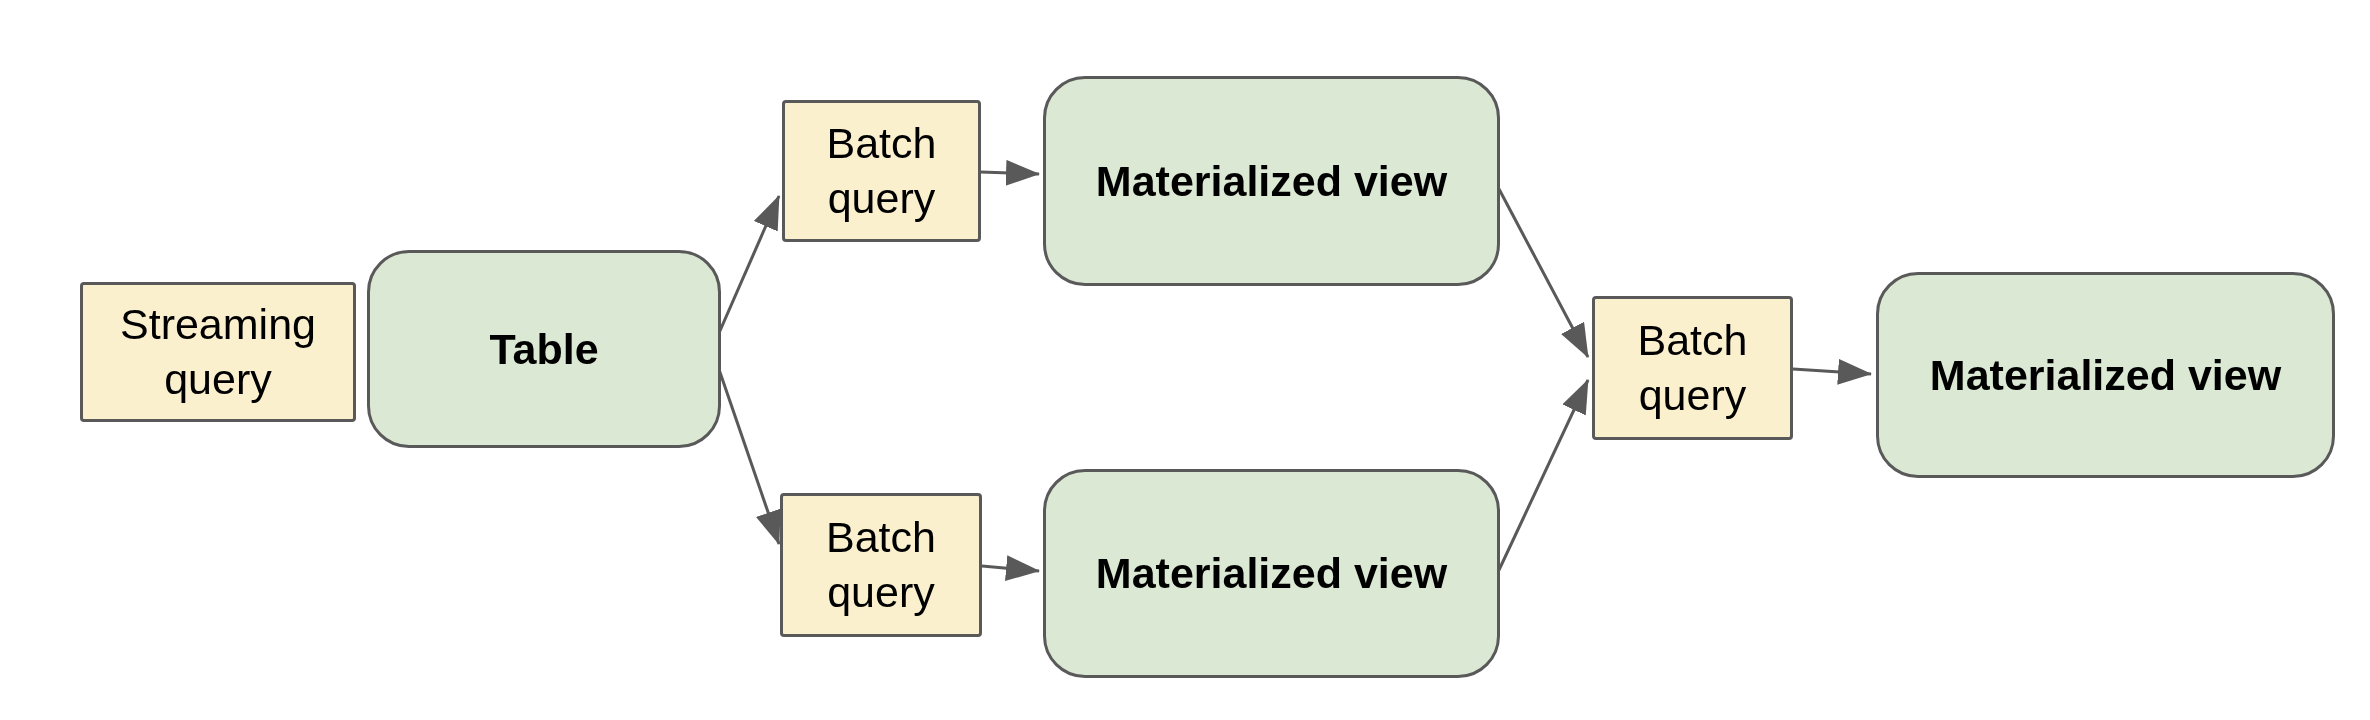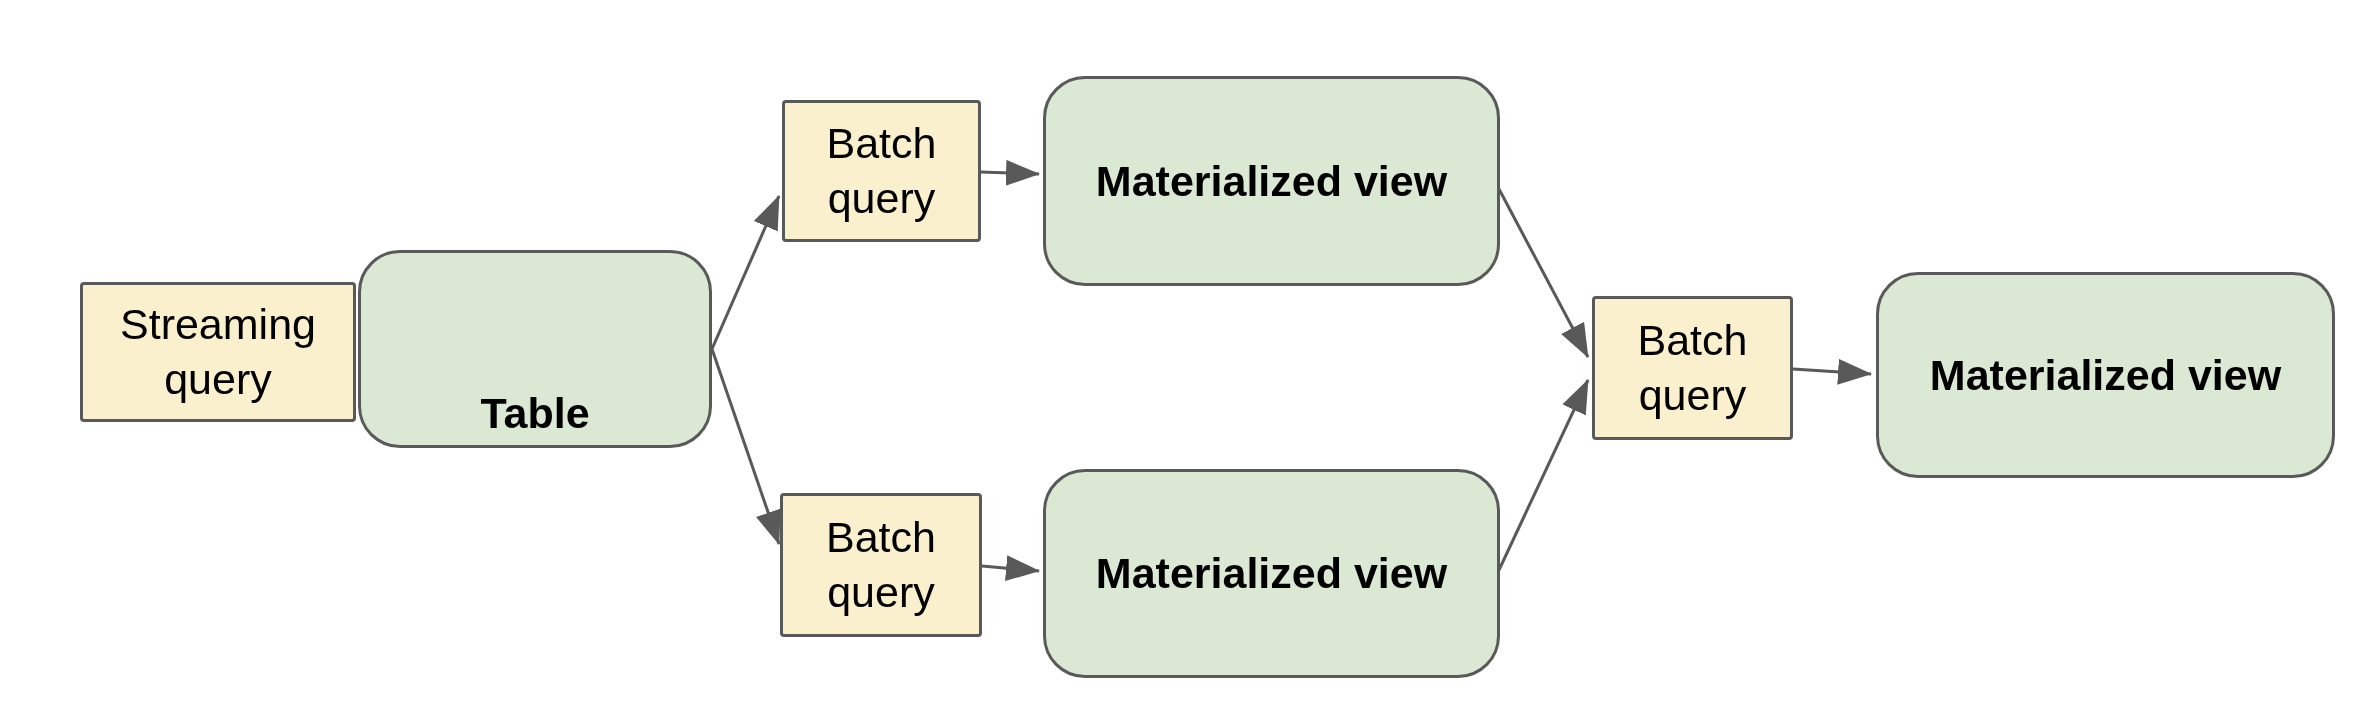--- a/index.html
+++ b/index.html
@@ -38,21 +38,21 @@
     border: 3px solid var(--line_gray);
     color: var(--text);
     font-size: 43px;
     line-height: 1.27;
     padding: 4px 10px;
   }
   .node.query { background: var(--query_fill); border-radius: 4px; }
   .node.object { background: var(--object_fill); border-radius: 42px; font-weight: bold; }
 
   #node-streaming-query   { left: 32px;   top: 282px; width: 276px; height: 140px; margin-left: 48px; }
-  #node-table             { left: 358px;  top: 250px; width: 354px; height: 198px; align-items: flex-end; }
+  #node-table             { left: 367px;  top: 250px; width: 354px; height: 198px; }
   #node-batch-query-top   { left: 782px;  top: 100px; width: 199px; height: 142px; }
   #node-mv-top            { left: 1043px; top: 76px;  width: 457px; height: 210px; }
   #node-batch-query-bottom{ left: 780px;  top: 493px; width: 202px; height: 144px; }
   #node-mv-bottom         { left: 1043px; top: 469px; width: 457px; height: 209px; }
   #node-batch-query-right { left: 1592px; top: 296px; width: 201px; height: 144px; }
   #node-mv-right          { left: 1876px; top: 272px; width: 459px; height: 206px; }
 </style>
 </head>
 <body>
 

